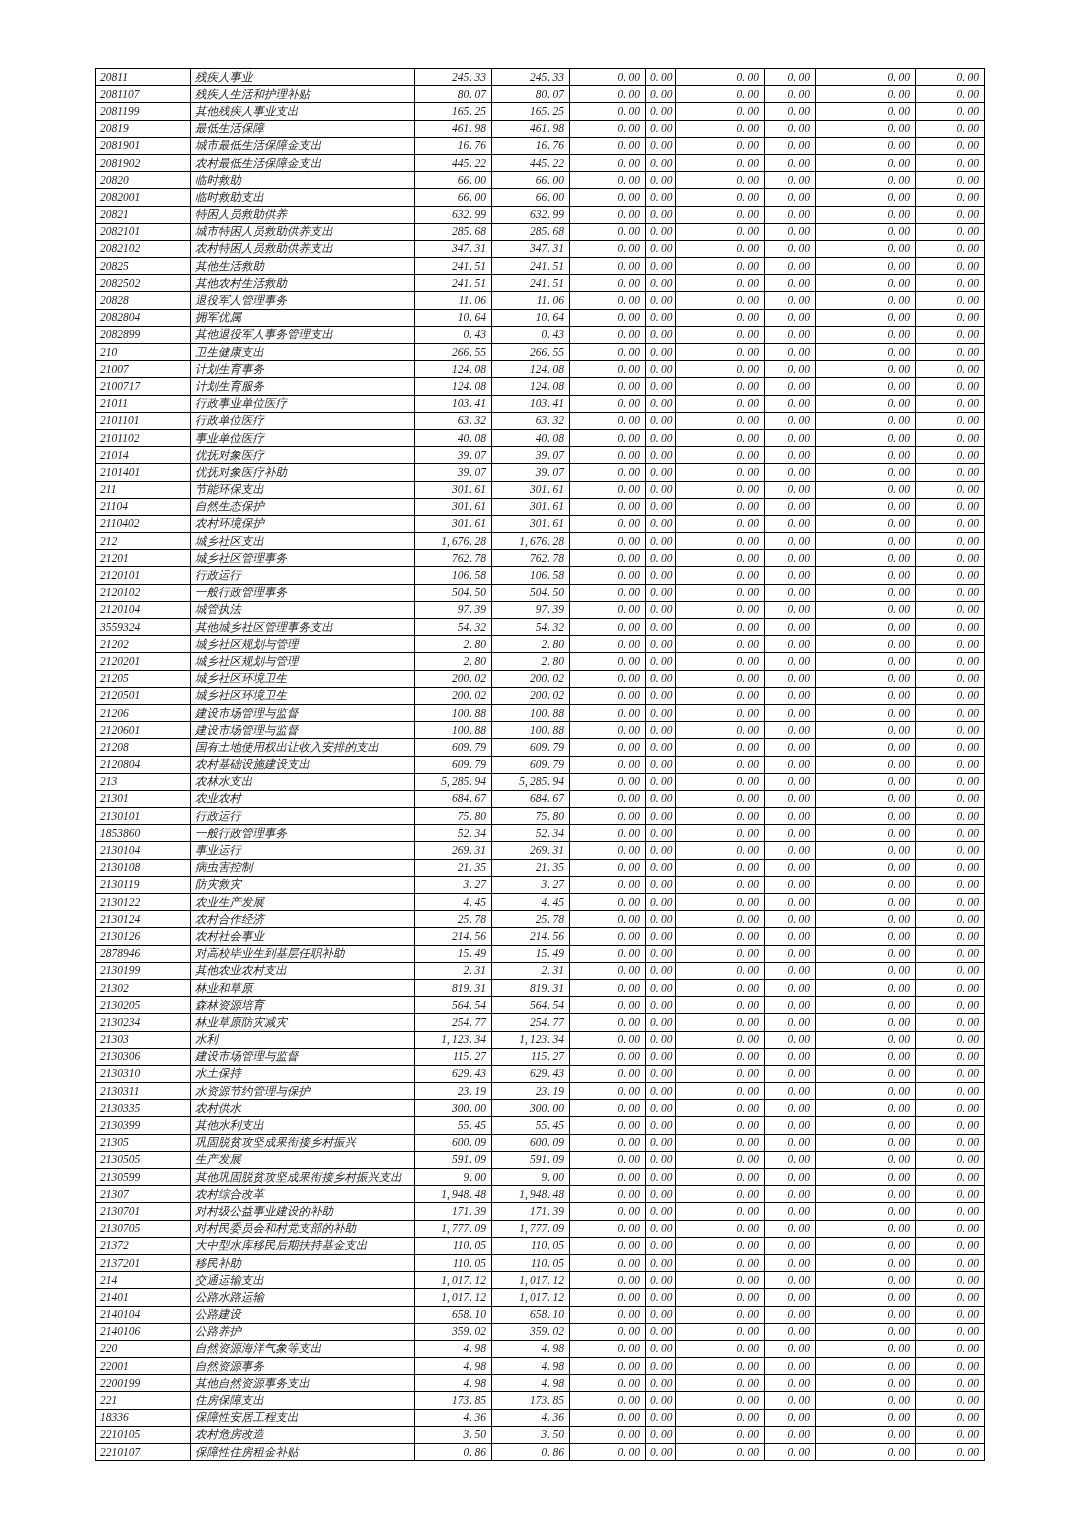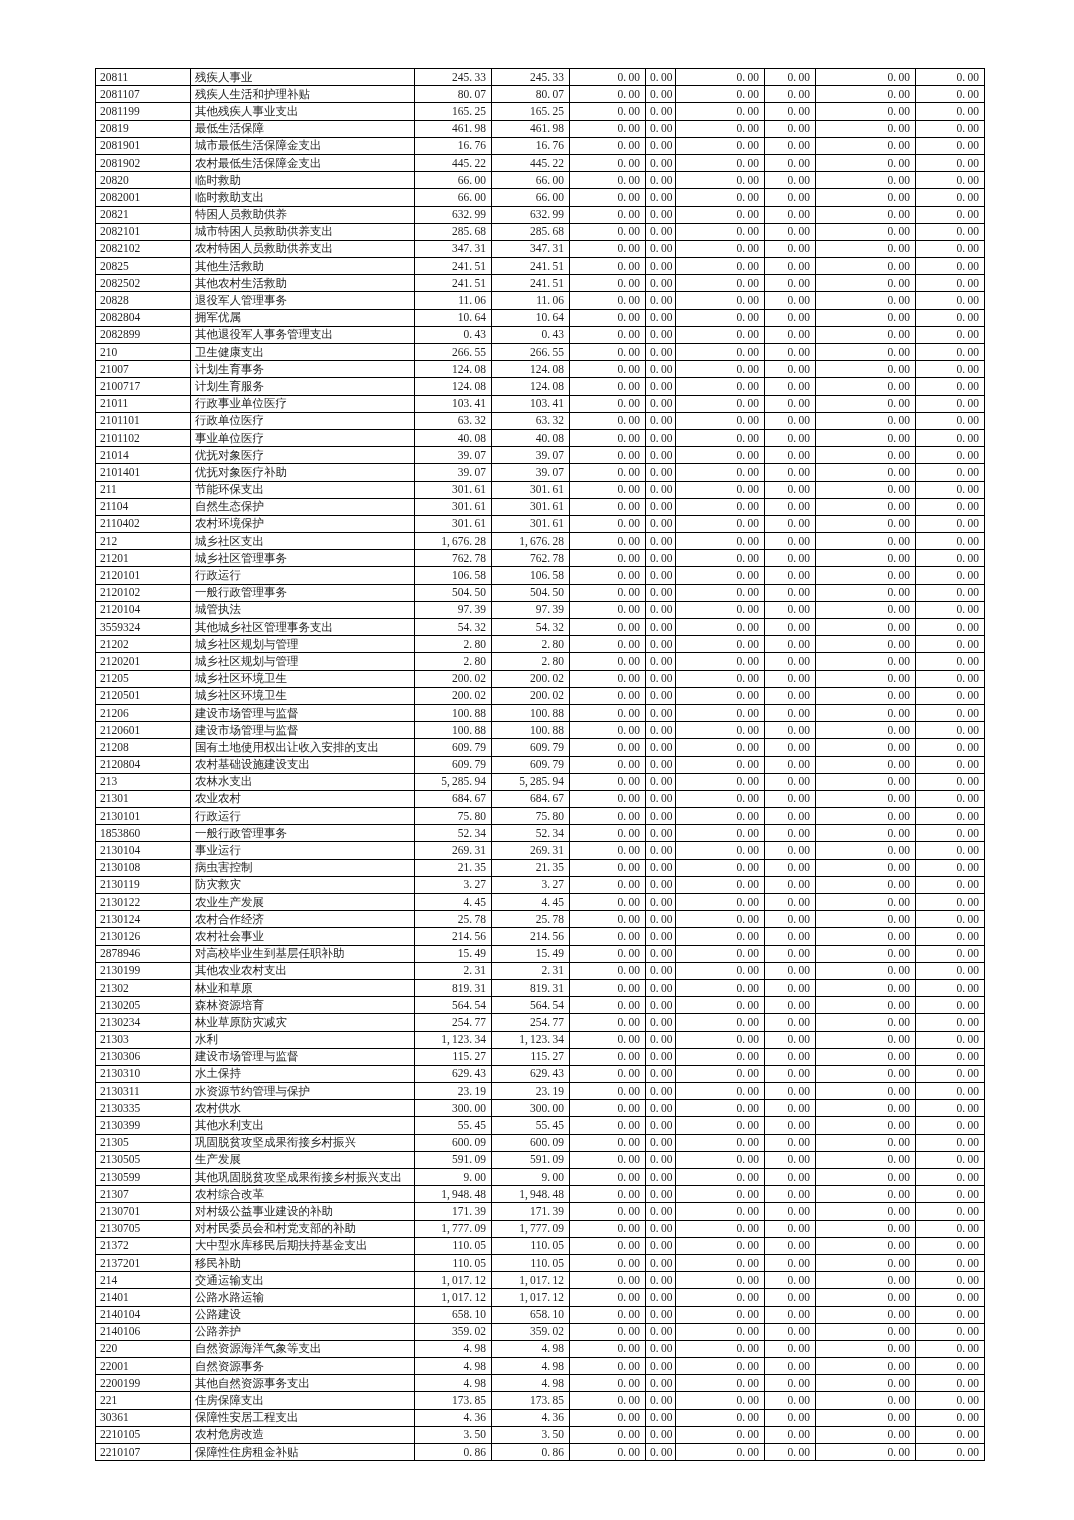--- a/index.html
+++ b/index.html
@@ -10,20 +10,21 @@
   body {
     width: 1074px;
     height: 1520px;
     position: relative;
     font-family: "Liberation Serif", "DejaVu Serif", serif;
   }
   .sheet {
     position: absolute;
     left: 95px;
     top: 68px;
+    font-style: italic;
   }
   table.budget {
     border-collapse: collapse;
     table-layout: fixed;
     width: 889px;
   }
   table.budget td {
     border: 1px solid #000000;
     height: 16.2px;
     padding: 0 5px 0 4px;
@@ -986,21 +987,21 @@
           <td class="cell-num">173. 85</td>
           <td class="cell-num">173. 85</td>
           <td class="cell-num">0. 00</td>
           <td class="cell-num">0. 00</td>
           <td class="cell-num">0. 00</td>
           <td class="cell-num">0. 00</td>
           <td class="cell-num">0. 00</td>
           <td class="cell-num">0. 00</td>
         </tr>
         <tr>
-          <td class="cell-code">30361</td>
+          <td class="cell-code">18336</td>
           <td class="cell-name">保障性安居工程支出</td>
           <td class="cell-num">4. 36</td>
           <td class="cell-num">4. 36</td>
           <td class="cell-num">0. 00</td>
           <td class="cell-num">0. 00</td>
           <td class="cell-num">0. 00</td>
           <td class="cell-num">0. 00</td>
           <td class="cell-num">0. 00</td>
           <td class="cell-num">0. 00</td>
         </tr>

